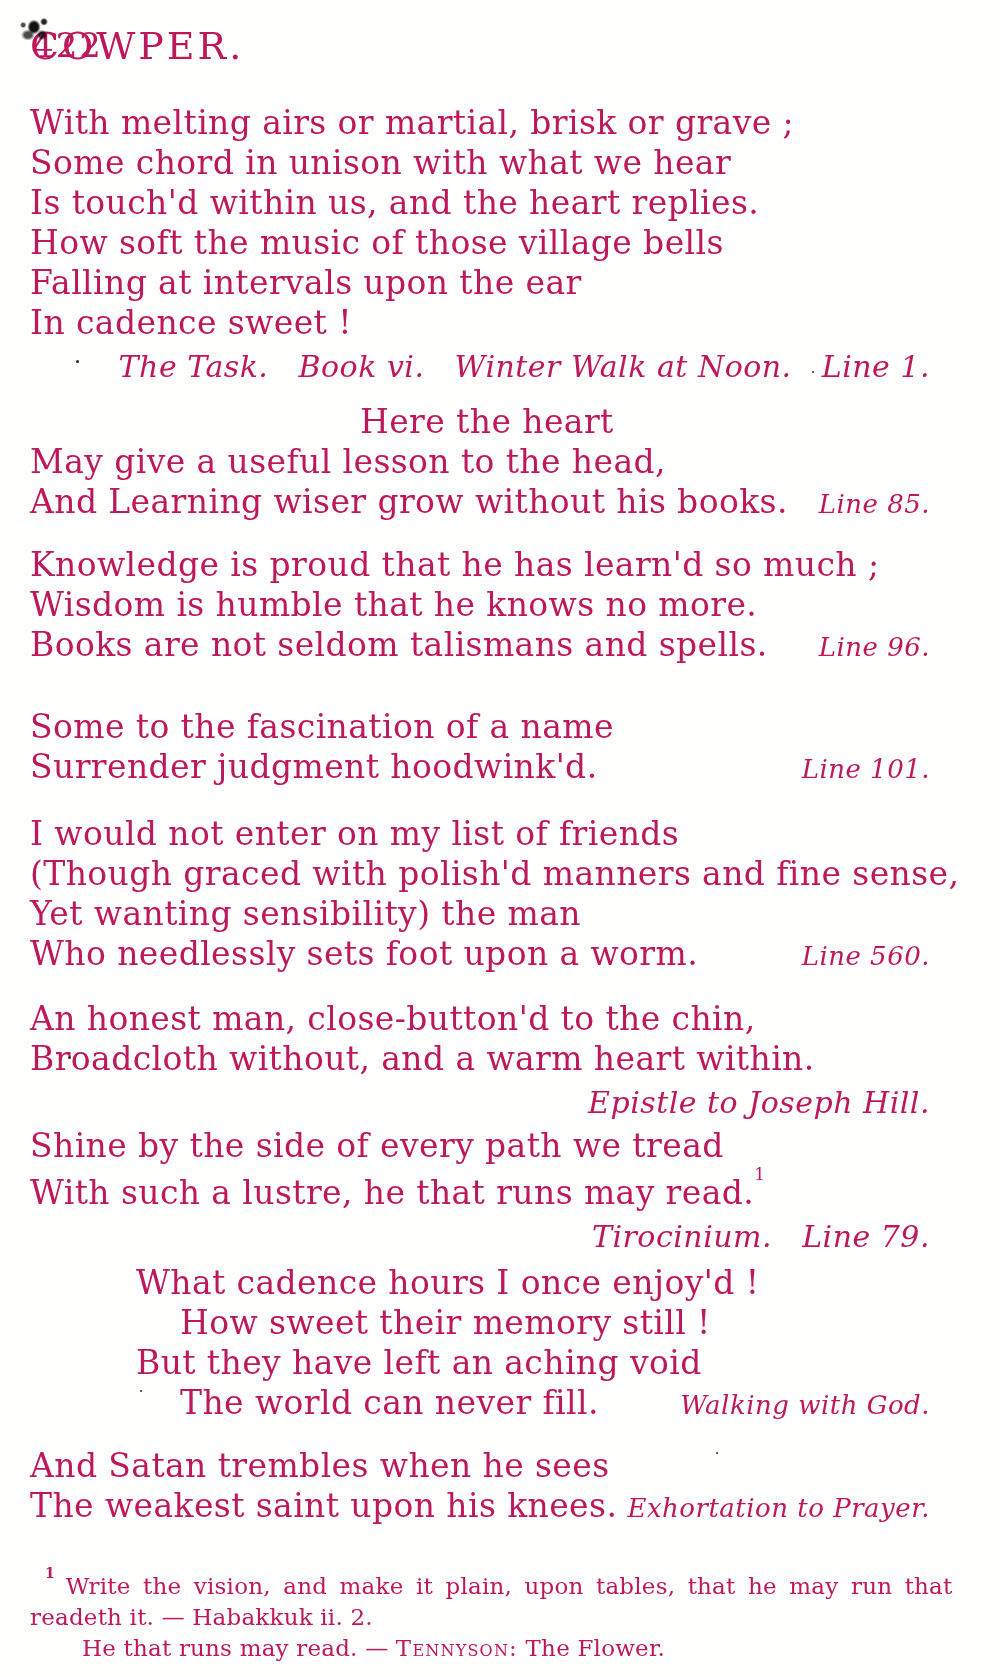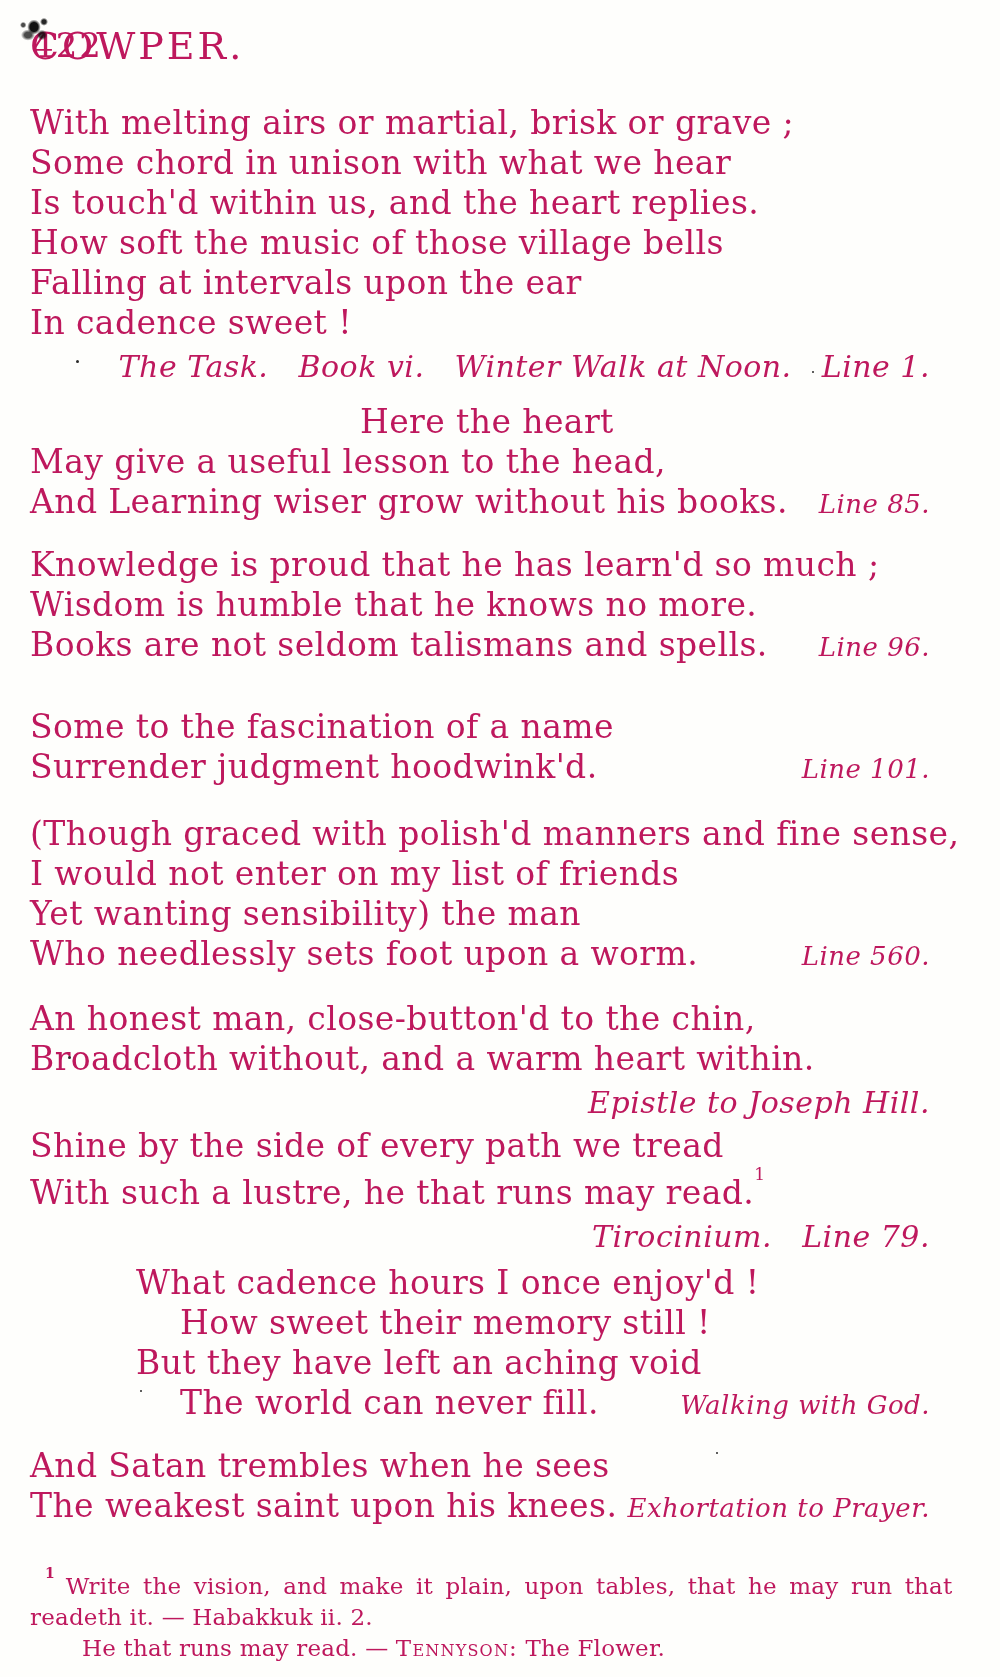--- a/index.html
+++ b/index.html
@@ -119,22 +119,22 @@
 
     <div class="quote q4">
       <div class="pline">Some to the fascination of a name</div>
       <div class="pline last-row">
         <span>Surrender judgment hoodwink'd.</span>
         <span class="qlabel">Line 101.</span>
       </div>
     </div>
 
     <div class="quote q5">
+      <div class="pline">I would not enter on my list of friends</div>
       <div class="pline">(Though graced with polish'd manners and fine sense,</div>
-      <div class="pline">I would not enter on my list of friends</div>
       <div class="pline">Yet wanting sensibility) the man</div>
       <div class="pline last-row">
         <span>Who needlessly sets foot upon a worm.</span>
         <span class="qlabel">Line 560.</span>
       </div>
     </div>
 
     <div class="quote q6">
       <div class="pline">An honest man, close-button'd to the chin,</div>
       <div class="pline">Broadcloth without, and a warm heart within.</div>

